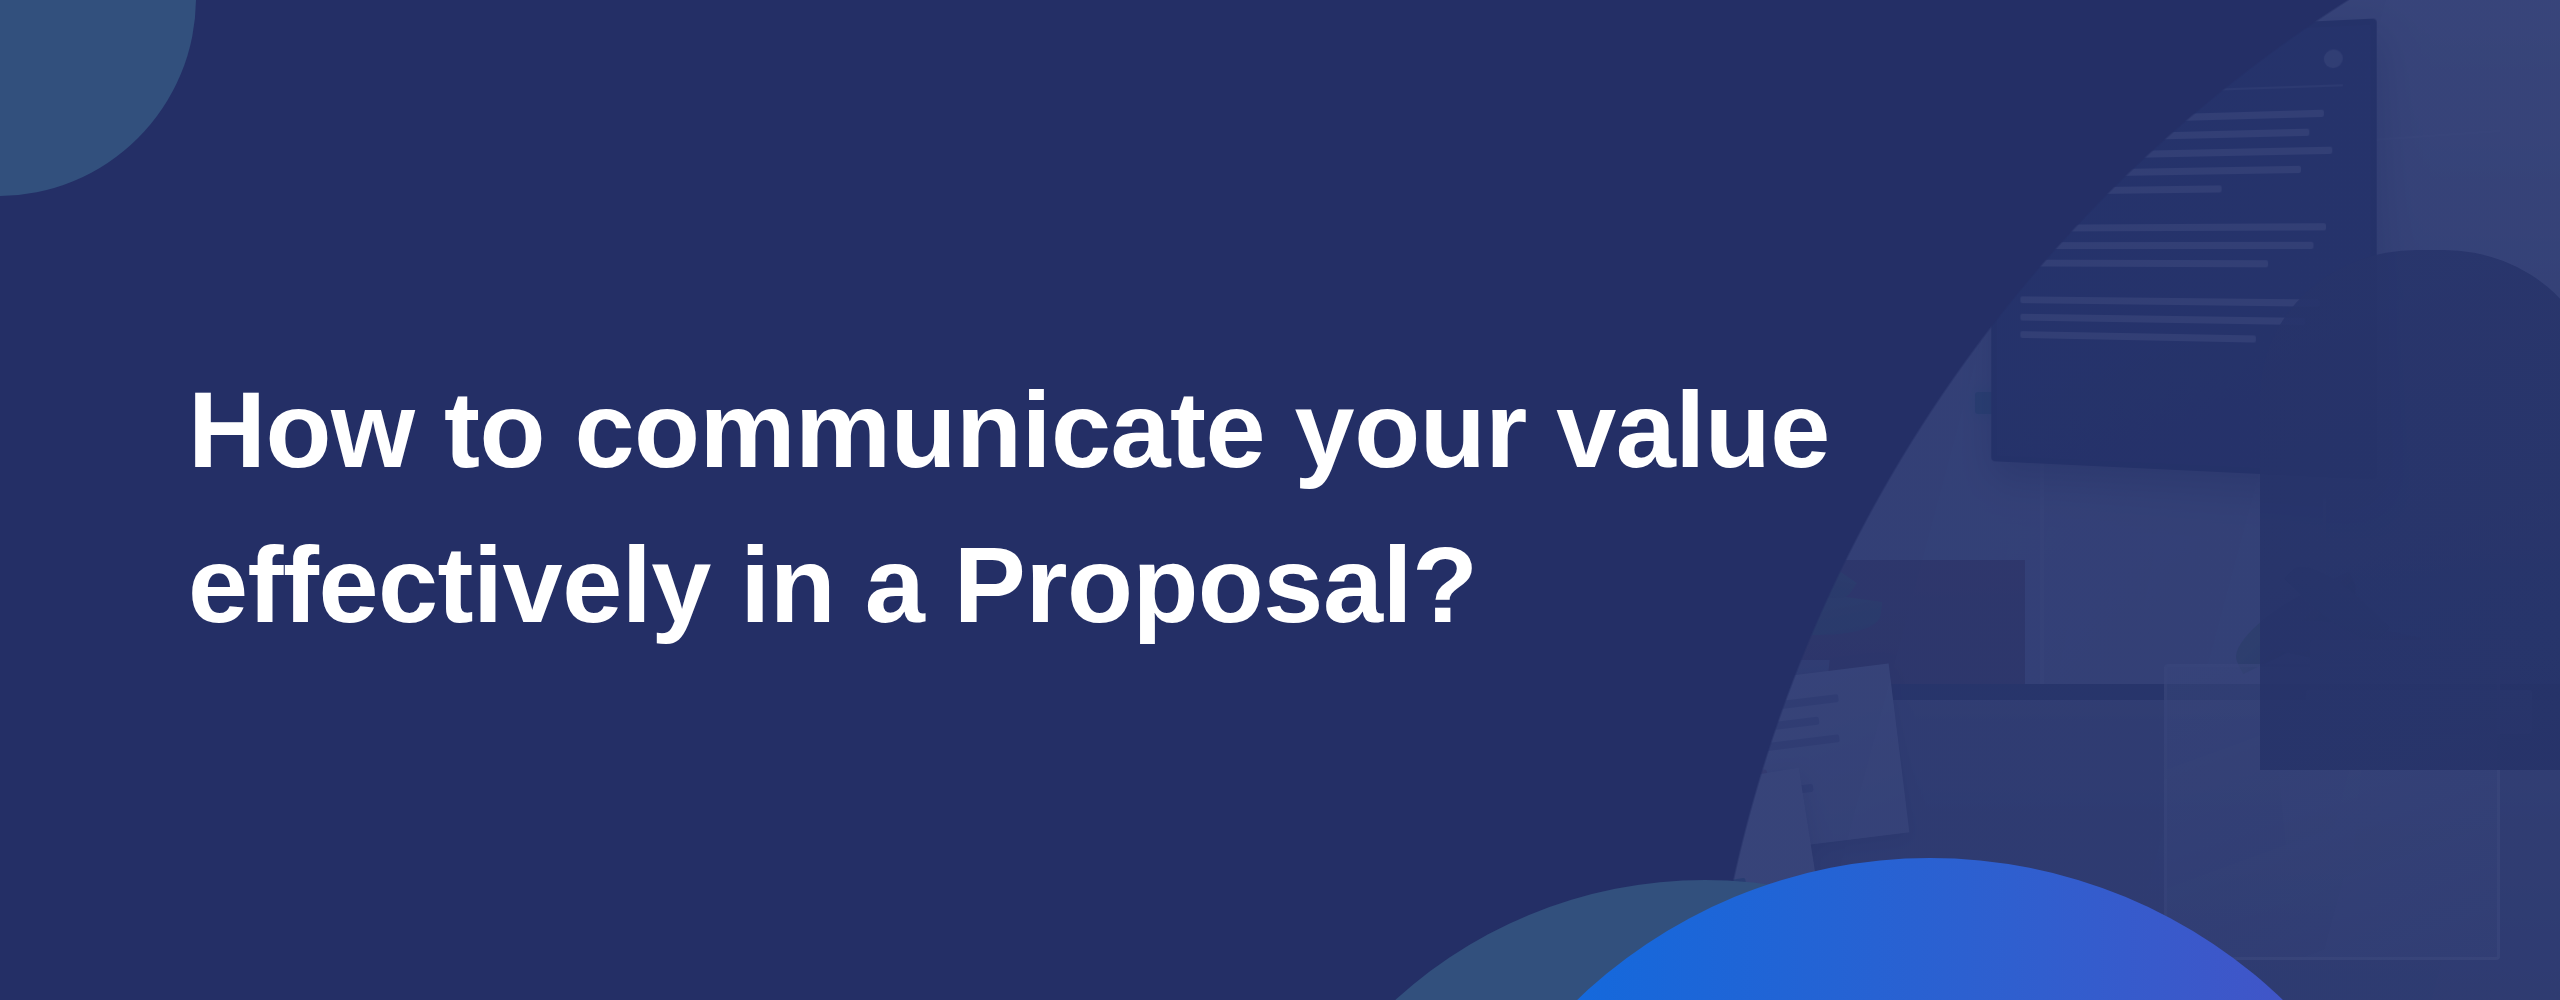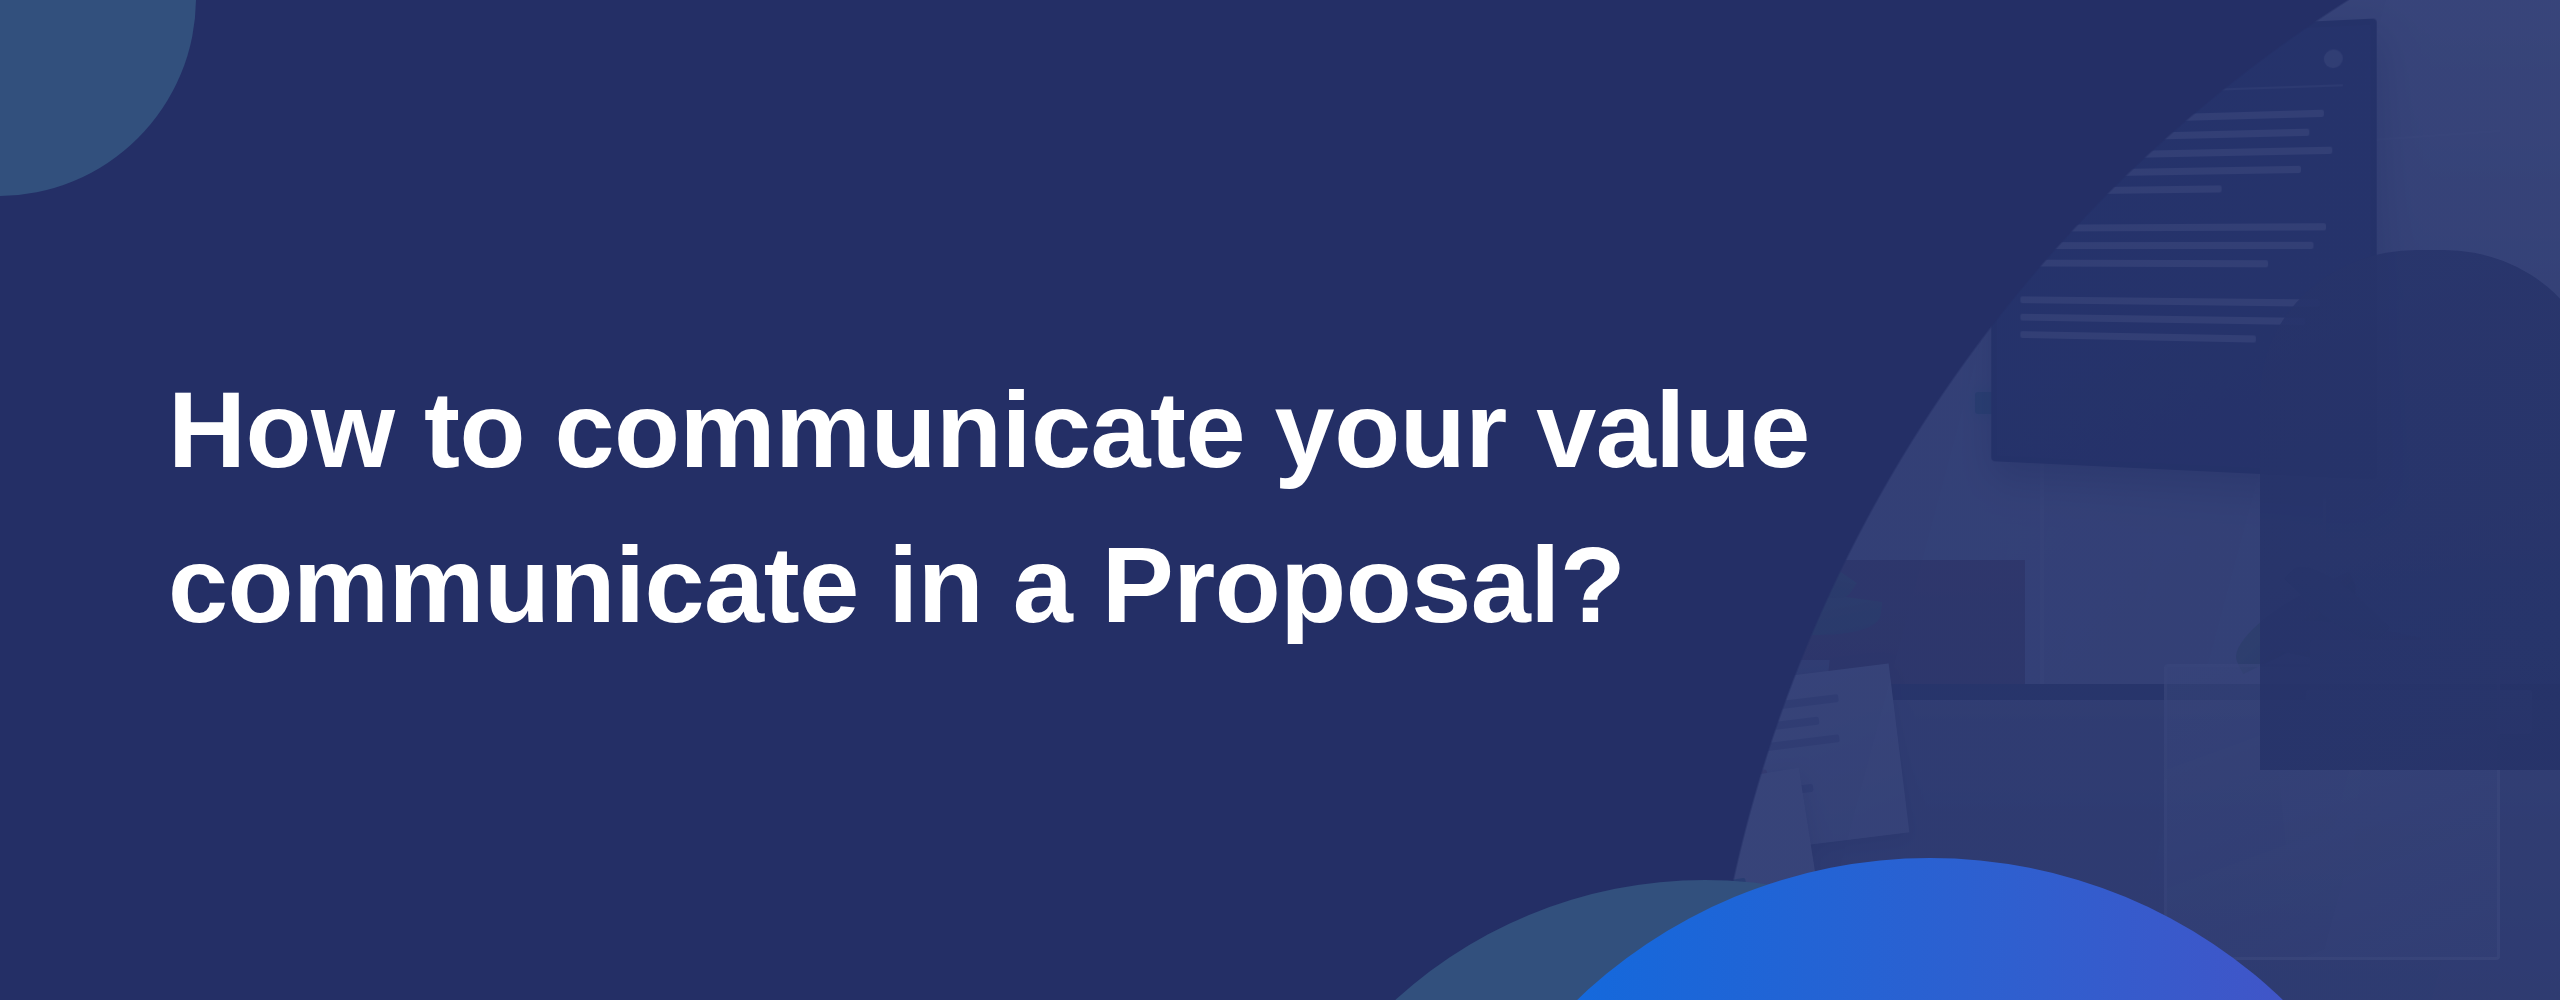--- a/index.html
+++ b/index.html
@@ -247,21 +247,21 @@
   .circle-bottom-gradient {
     left: 1420px; top: 858px;
     width: 1020px; height: 1020px;
     background: linear-gradient(90deg, #0b6fe8 0%, #1668db 18%, #2f5fcf 58%, #4a50c4 100%);
     z-index: 4;
   }
 
   
   .headline {
     position: absolute;
-    left: 168px;
+    left: 188px;
     top: 352px;
     z-index: 6;
     margin: 0;
     color: #ffffff;
     font-family: "Liberation Sans", sans-serif;
     font-weight: 700;
     font-size: 108px;
     line-height: 155px;
     letter-spacing: -0.5px;
     max-width: 1900px;
@@ -367,16 +367,16 @@
       <div class="photo-tint2"></div>
     </div>
   </div>
 
   <div class="circle circle-topleft"></div>
   <div class="circle circle-bottom-muted"></div>
   <div class="circle circle-bottom-gradient"></div>
 
   <h1 class="headline">
     <span class="line">How to communicate your value</span>
-    <span class="line">communicate in a Proposal?</span>
+    <span class="line">effectively in a Proposal?</span>
   </h1>
 
 </div>
 
 </body></html>

